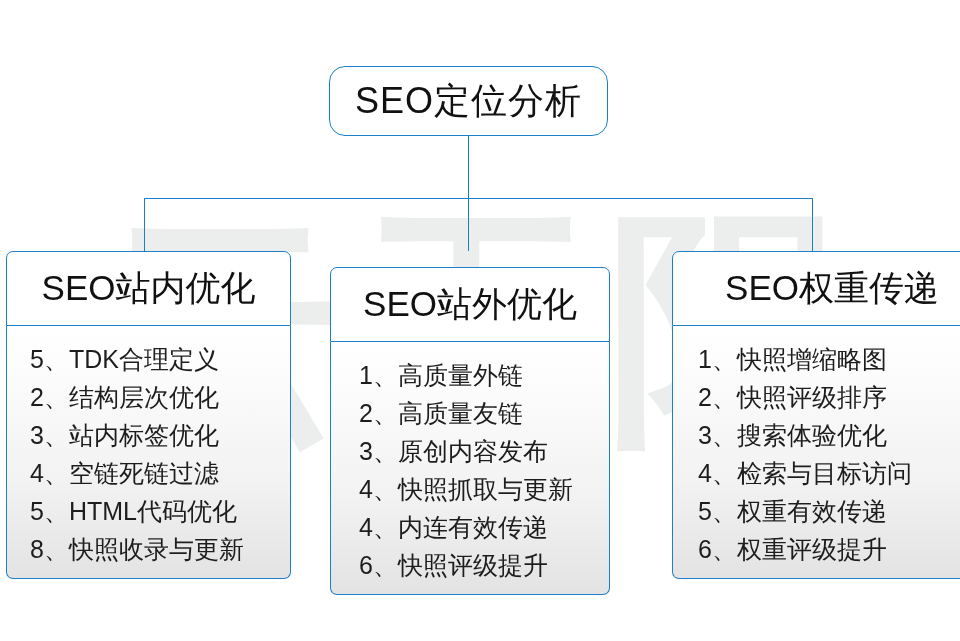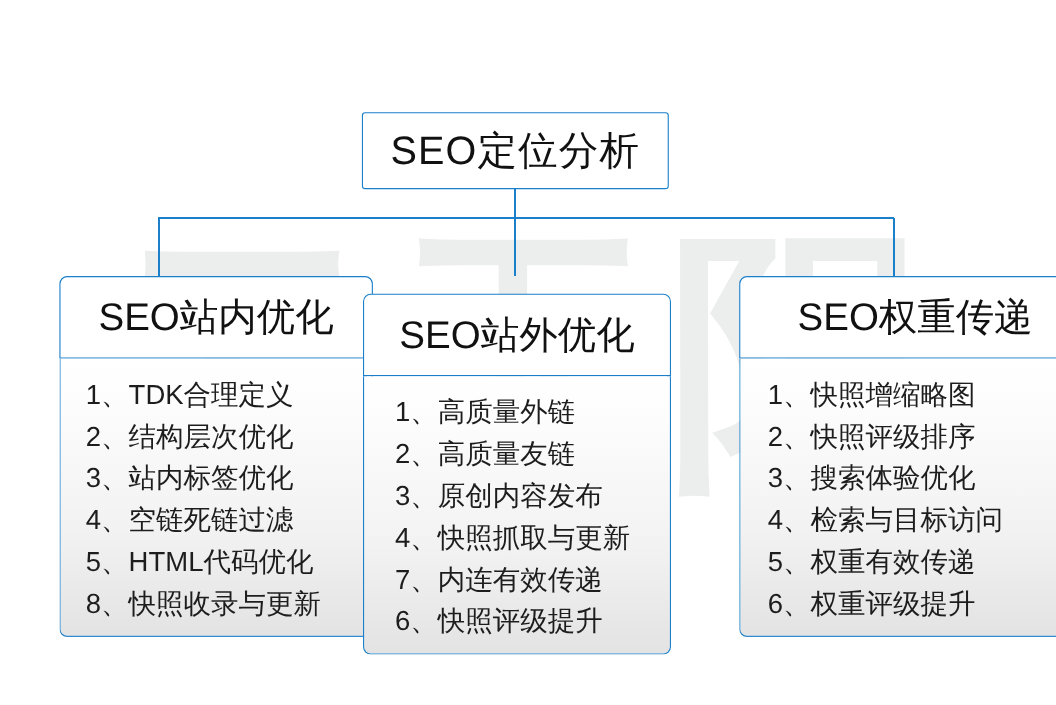--- a/index.html
+++ b/index.html
@@ -63,27 +63,26 @@
 
   
   #root-node {
     position: absolute;
     left: 329px;
     top: 66px;
     width: 279px;
     height: 70px;
     box-sizing: border-box;
     border: 1.6px solid #1b7fc9;
-    border-radius: 3px;
+    border-radius: 16px;
     background: #ffffff;
     display: flex;
     align-items: center;
     justify-content: center;
     z-index: 3;
-    margin-top: 36px;
   }
   #root-node .node-title {
     font-size: 36px;
     color: #111111;
     letter-spacing: 1px;
     white-space: nowrap;
   }
 
   
   .column {
@@ -124,21 +123,21 @@
   }
   .col-body .item {
     font-size: 25px;
     color: #1d1d1d;
     line-height: 38px;
     white-space: nowrap;
     letter-spacing: 0px;
   }
 
   
-  #col-0 { left: 6px;   width: 285px; margin-left: 48px; }
+  #col-0 { left: 6px;   width: 285px; }
   #col-1 { left: 330px; width: 280px; margin-top: 16px; }
   #col-2 { left: 672px; width: 320px; }
 
   #col-0 .col-body .item { padding-left: 23px; }
   #col-1 .col-body .item { padding-left: 28px; }
   #col-2 .col-body .item { padding-left: 25px; }
 </style>
 </head>
 <body>
 
@@ -163,39 +162,39 @@
 
   <div id="root-node">
     <span class="node-title">SEO定位分析</span>
   </div>
 
   <div class="column" id="col-0">
     <div class="col-header">
       <span class="col-title">SEO站内优化</span>
     </div>
     <div class="col-body">
-      <div class="item">1、TDK合理定义</div>
+      <div class="item">5、TDK合理定义</div>
       <div class="item">2、结构层次优化</div>
       <div class="item">3、站内标签优化</div>
       <div class="item">4、空链死链过滤</div>
       <div class="item">5、HTML代码优化</div>
       <div class="item">8、快照收录与更新</div>
     </div>
   </div>
 
   <div class="column" id="col-1">
     <div class="col-header">
       <span class="col-title">SEO站外优化</span>
     </div>
     <div class="col-body">
       <div class="item">1、高质量外链</div>
       <div class="item">2、高质量友链</div>
       <div class="item">3、原创内容发布</div>
       <div class="item">4、快照抓取与更新</div>
-      <div class="item">7、内连有效传递</div>
+      <div class="item">4、内连有效传递</div>
       <div class="item">6、快照评级提升</div>
     </div>
   </div>
 
   <div class="column" id="col-2">
     <div class="col-header">
       <span class="col-title">SEO权重传递</span>
     </div>
     <div class="col-body">
       <div class="item">1、快照增缩略图</div>

